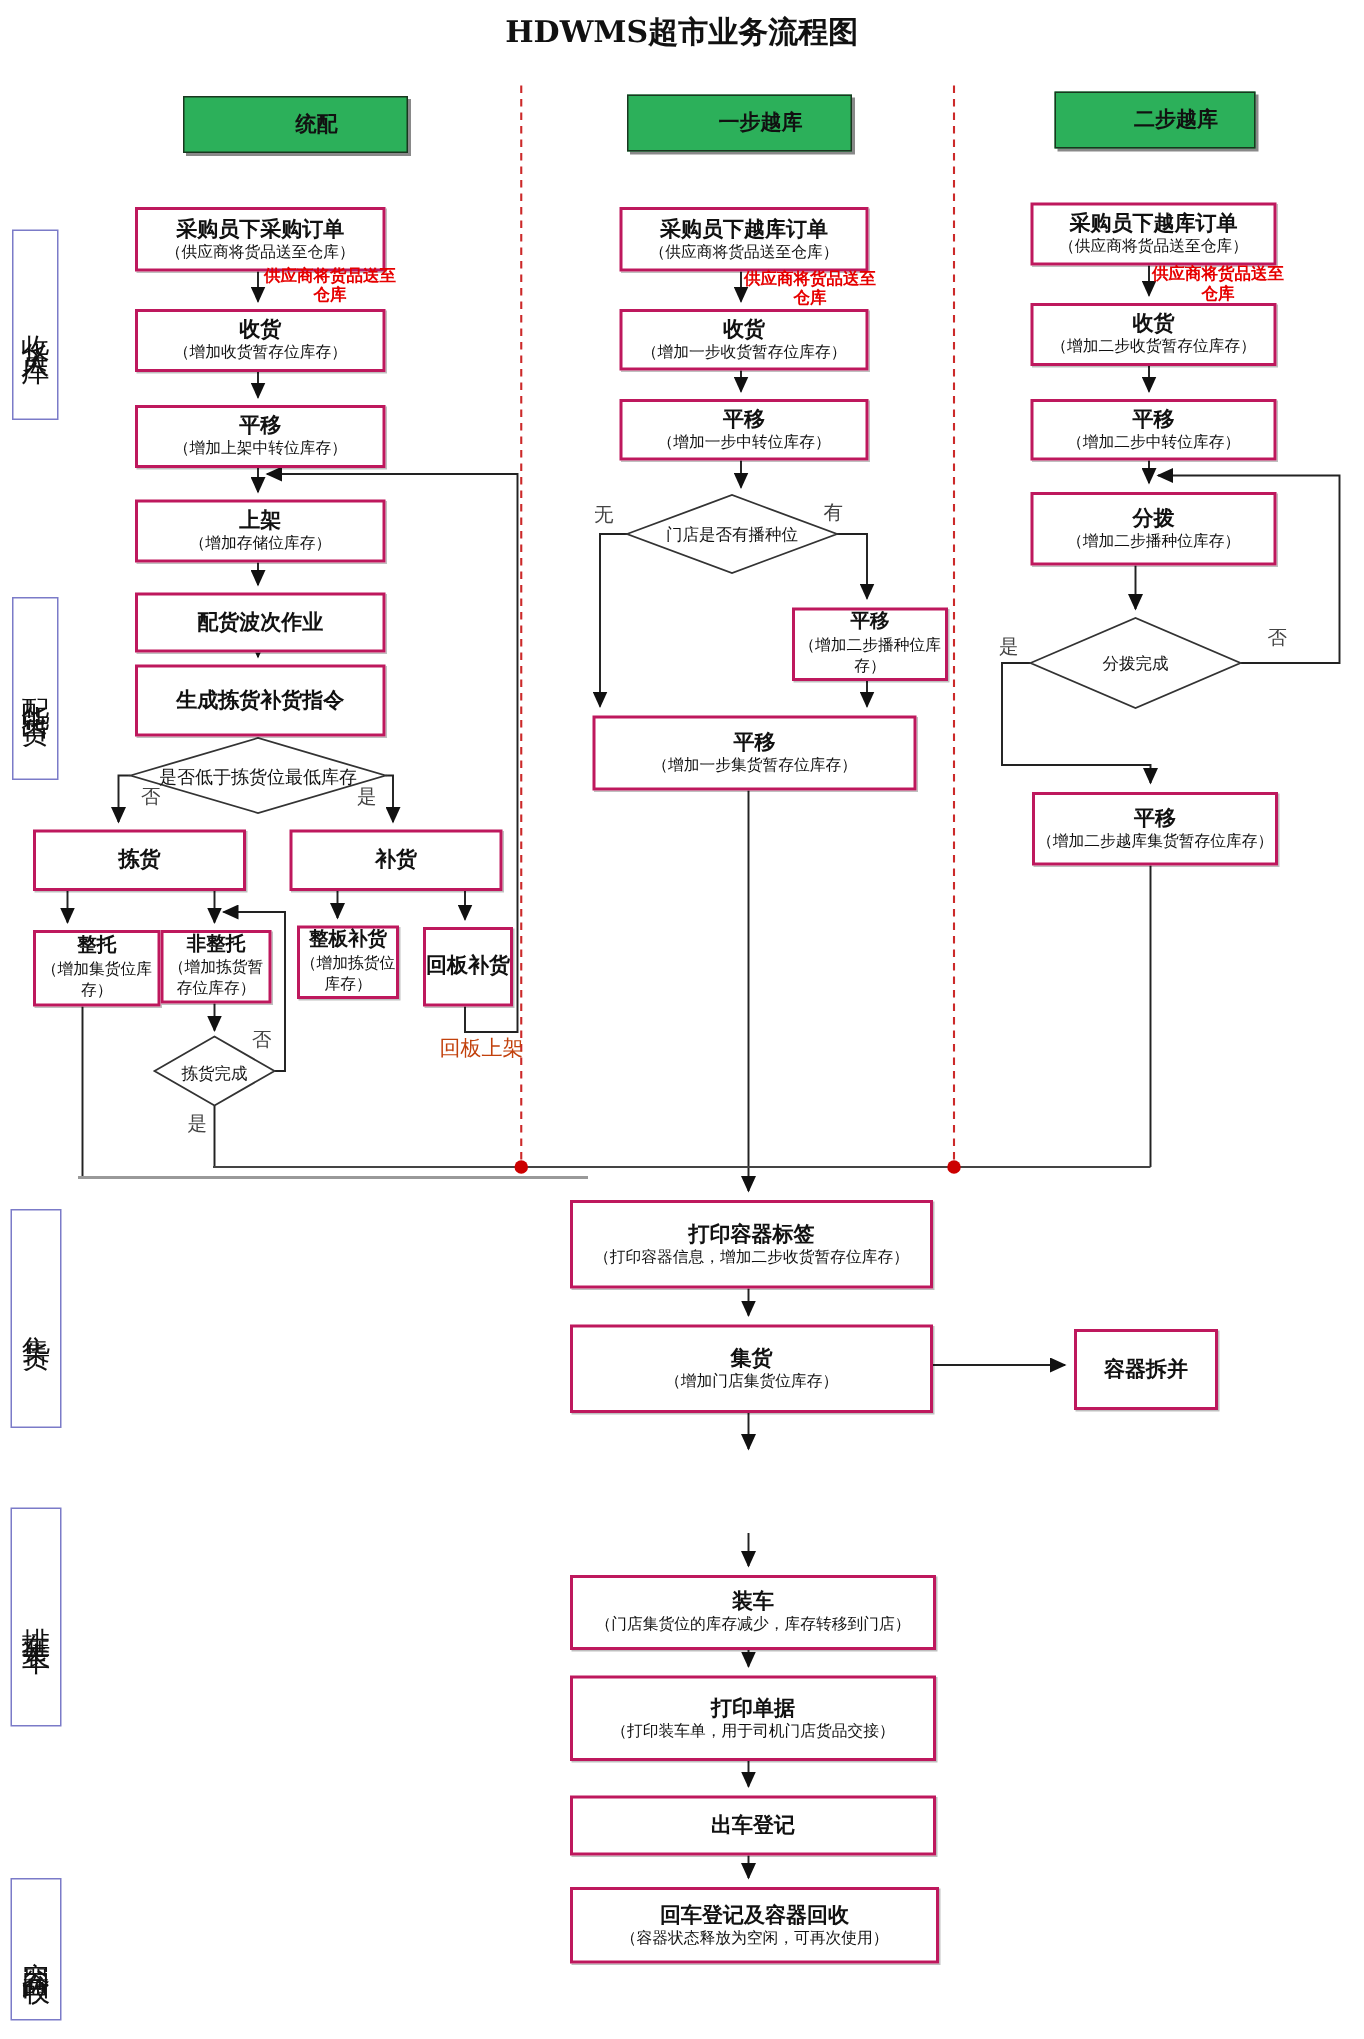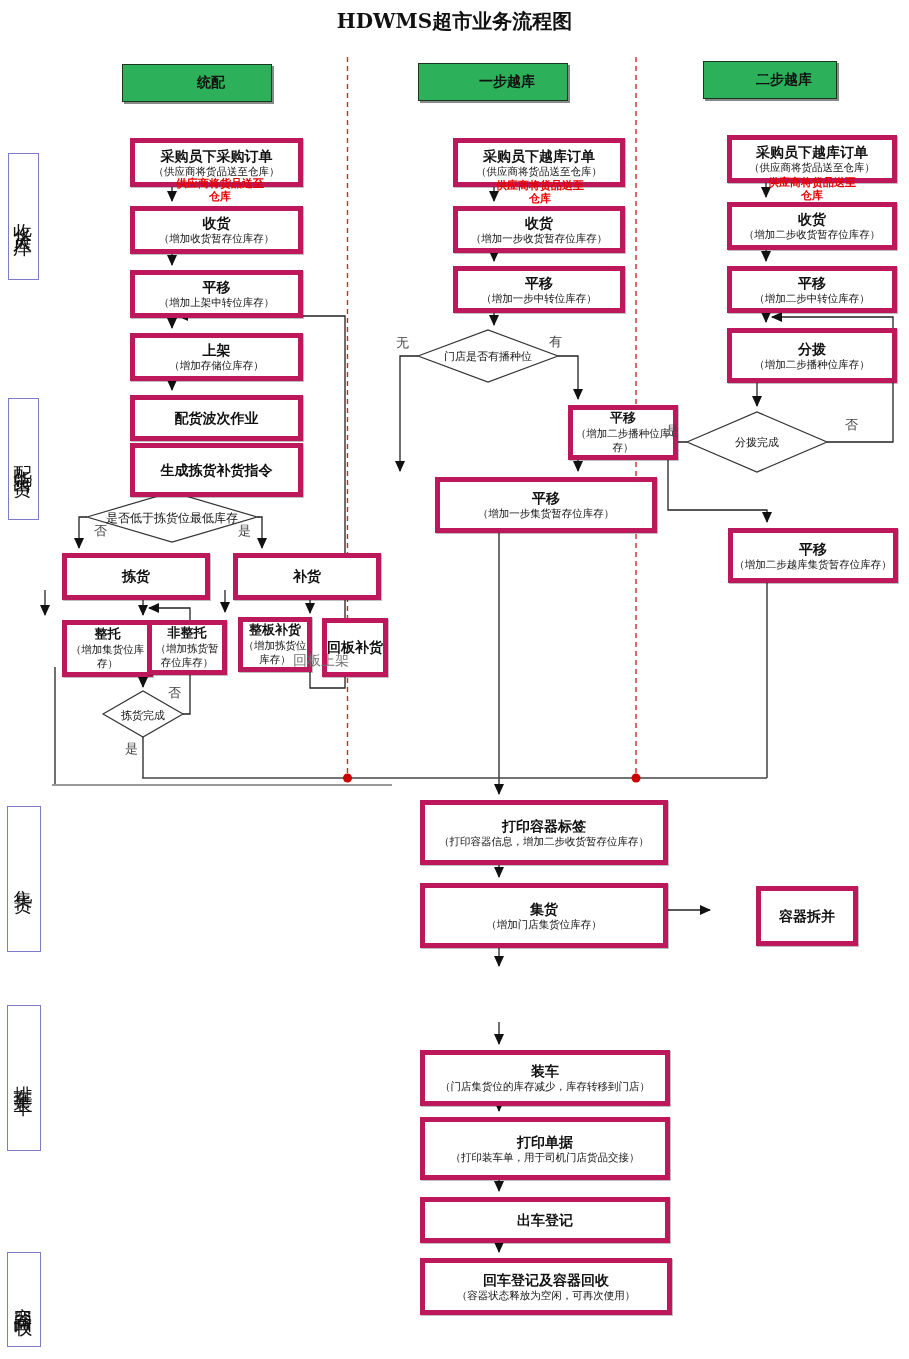--- a/index.html
+++ b/index.html
@@ -7,23 +7,23 @@
           font-family:"DejaVu Sans",sans-serif;color:#111;}
   #edges{position:absolute;left:0;top:0;z-index:1;}
   .pagetitle{position:absolute;top:8px;left:0;width:909px;text-align:center;
              font-family:"DejaVu Serif",serif;font-weight:bold;font-size:20px;z-index:3;}
   .lane{position:absolute;background:#2CB05A;border:1px solid #19371f;
         box-shadow:2px 2px 0 rgba(40,40,40,.55);display:flex;align-items:center;justify-content:center;
         font-size:14px;font-weight:bold;z-index:3;padding-left:28px;}
   .sidelabel{position:absolute;background:#fff;border:1px solid #7b7bc8;z-index:3;
         display:flex;align-items:center;justify-content:center;
         writing-mode:vertical-rl;text-orientation:upright;font-size:19px;letter-spacing:4px;}
-  .node{position:absolute;background:#fff;border:5px solid #be185d;box-shadow:1px 1px 0 rgba(0,0,0,.25);
+  .node{position:absolute;background:#fff;border:2px solid #be185d;box-shadow:1px 1px 0 rgba(0,0,0,.25);
         display:flex;flex-direction:column;justify-content:center;align-items:center;
-        text-align:center;z-index:2;line-height:1.3;margin-left:40px;}
+        text-align:center;z-index:2;line-height:1.3;}
   .node .nt{font-weight:bold;font-size:14px;}
   .node.small .nt{font-size:13px;}
   .node .ns{font-size:10.5px;}
   .dtext{position:absolute;z-index:2;text-align:center;font-size:11px;}
   .elabel{position:absolute;z-index:2;font-size:13px;color:#444;}
   .rednote{position:absolute;z-index:2;color:#E60000;font-weight:bold;font-size:11px;
            text-align:center;white-space:pre-line;line-height:1.15;}
 </style>
 </head>
 <body>
@@ -237,15 +237,15 @@
 仓库</div>
 
   <div class="elabel" style="left:94px;top:522px">否</div>
   <div class="elabel" style="left:238px;top:522px">是</div>
   <div class="elabel" style="left:168px;top:684px">否</div>
   <div class="elabel" style="left:125px;top:740px">是</div>
   <div class="elabel" style="left:396px;top:334px">无</div>
   <div class="elabel" style="left:549px;top:333px">有</div>
   <div class="elabel" style="left:666px;top:422px">是</div>
   <div class="elabel" style="left:845px;top:416px">否</div>
-  <div class="elabel" style="left:293px;top:652px;font-size:14px;color:#737373">回板上架</div>
+  <div class="elabel" style="left:293px;top:690px;font-size:14px;color:#c2410c">回板上架</div>
 
 </div>
 
 </body></html>

